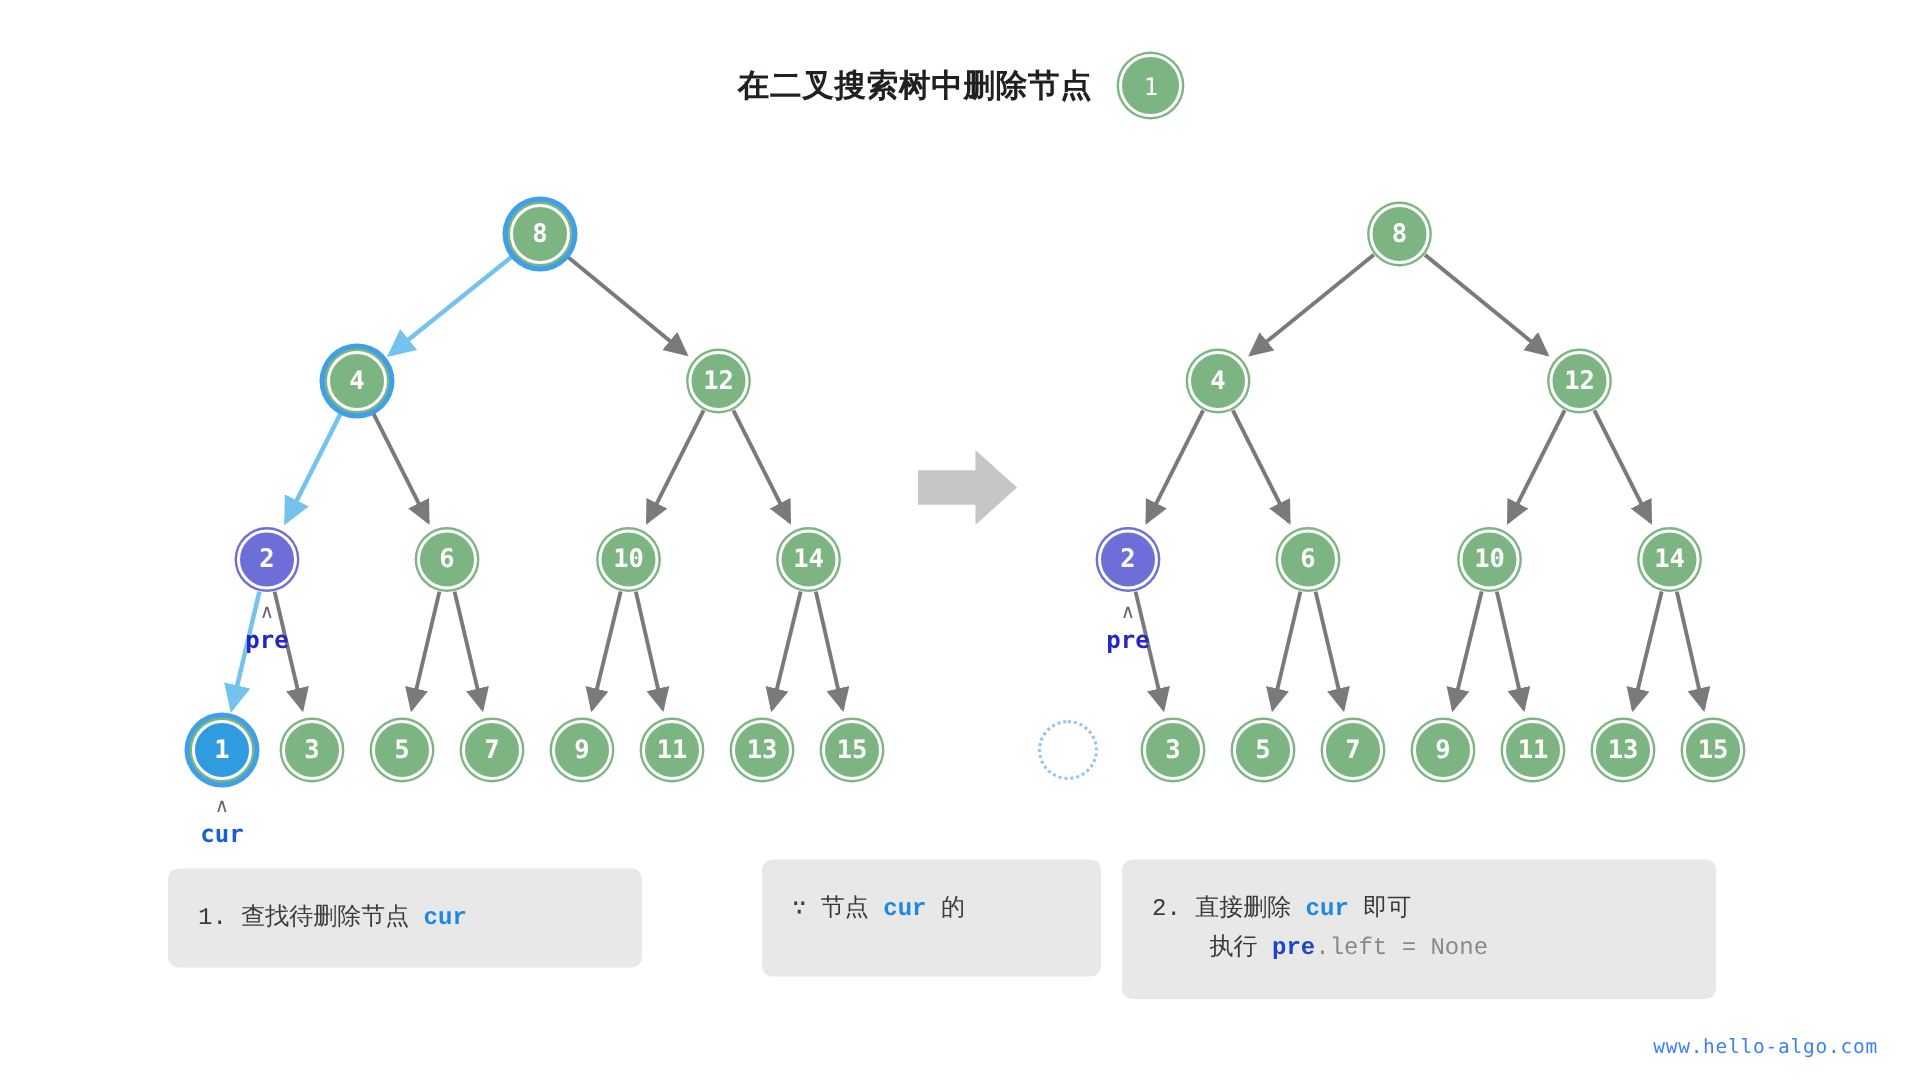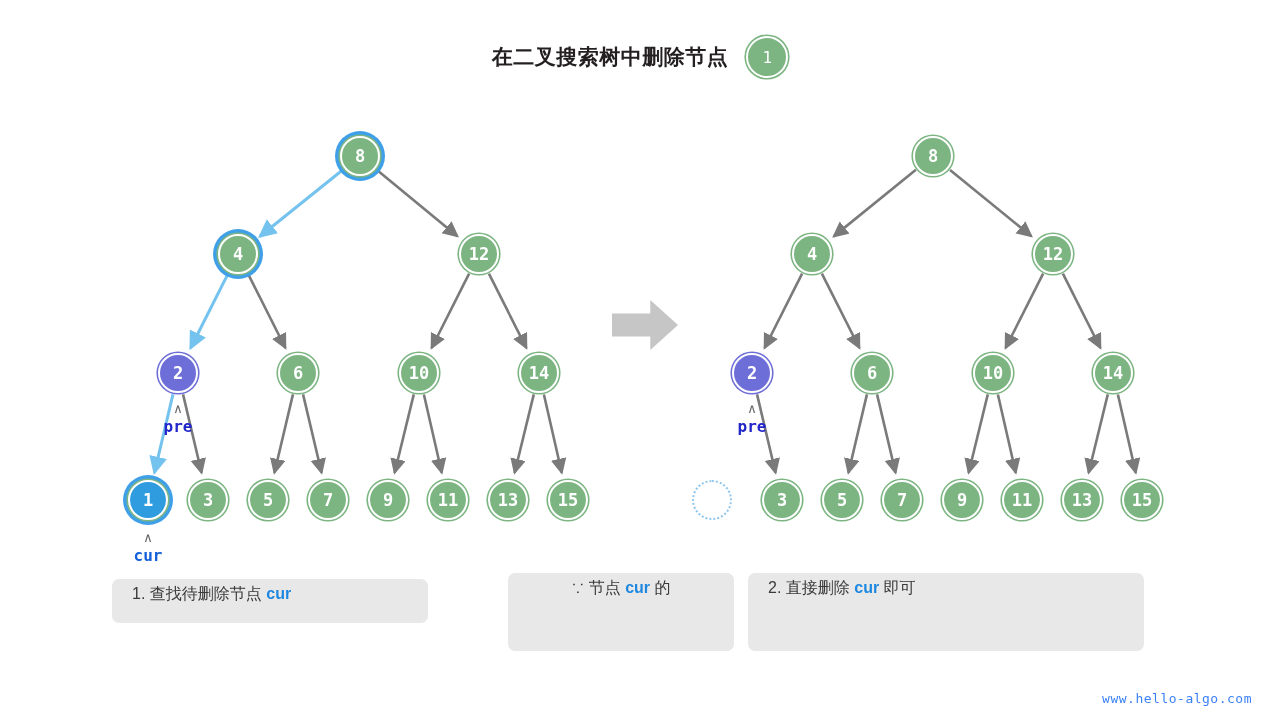--- a/index.html
+++ b/index.html
@@ -60,22 +60,22 @@
   .ptr .name{
     font-family:"DejaVu Sans Mono","Liberation Mono",monospace;
     font-size:16px;font-weight:bold;display:block;margin-top:3px;
   }
   .ptr.pre .name{color:#2326C8;}
   .ptr.cur .name{color:#1560D8;}
 
   
   .caption{
     position:absolute;background:#E8E8E8;border-radius:7px;
-    padding:2px 20px;box-sizing:border-box;
-    font-family:Liberation Sans, sans-serif;
+    padding:20px 20px;box-sizing:border-box;
+    font-family:Liberation Mono, monospace;
     font-size:16px;color:#3A3A3A;line-height:1.65;
     white-space:pre;
   }
   .caption .blue{color:#1E88E0;font-weight:bold;}
   .caption .navy{color:#1E45C8;font-weight:bold;}
   .caption .dim{color:#8A8A8A;}
   .caption .ln{display:block;}
 
   
   .watermark{
@@ -177,19 +177,19 @@
       <div class="node green" style="left: 1082px; top: 500px;">13</div>
       <div class="node green" style="left: 1142px; top: 500px;">15</div>
       <div class="ptr pre" style="left: 752px; top: 404px;">
         <span class="caret">∧</span>
         <span class="name">pre</span>
       </div>
     </div>
 
   <div class="caption" id="cap1" style="left: 112px; top: 579px; width: 316px; min-height: 44px;"><span class="ln"><span>1. 查找待删除节点 </span><span class="blue">cur</span></span></div>
 
-  <div class="caption" id="cap2" style="left: 508px; top: 573px; width: 226px; min-height: 78px; text-align: center;"><span class="ln"><span>∵ 节点 </span><span class="blue">cur</span><span> 的</span></span></div>
+  <div class="caption" id="cap2" style="left: 508px; top: 573px; width: 226px; min-height: 78px;"><span class="ln"><span>∵ 节点 </span><span class="blue">cur</span><span> 的</span></span></div>
 
-  <div class="caption" id="cap3" style="left: 748px; top: 573px; width: 396px; min-height: 78px;"><span class="ln"><span>2. 直接删除 </span><span class="blue">cur</span><span> 即可</span></span></div>
+  <div class="caption" id="cap3" style="left: 748px; top: 573px; width: 396px; min-height: 78px;"><span class="ln"><span>2. 直接删除 </span><span class="blue">cur</span><span> 即可</span></span><span class="ln"><span>    执行 </span><span class="navy">pre</span><span class="dim">.left = None</span></span></div>
 
   <div class="watermark">www.hello-algo.com</div>
 
 </div>
 
 </body></html>

